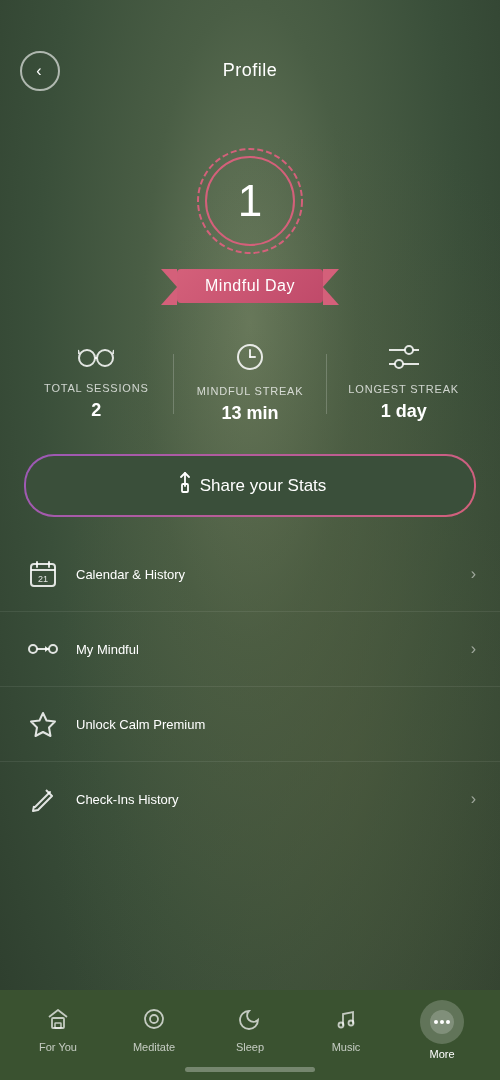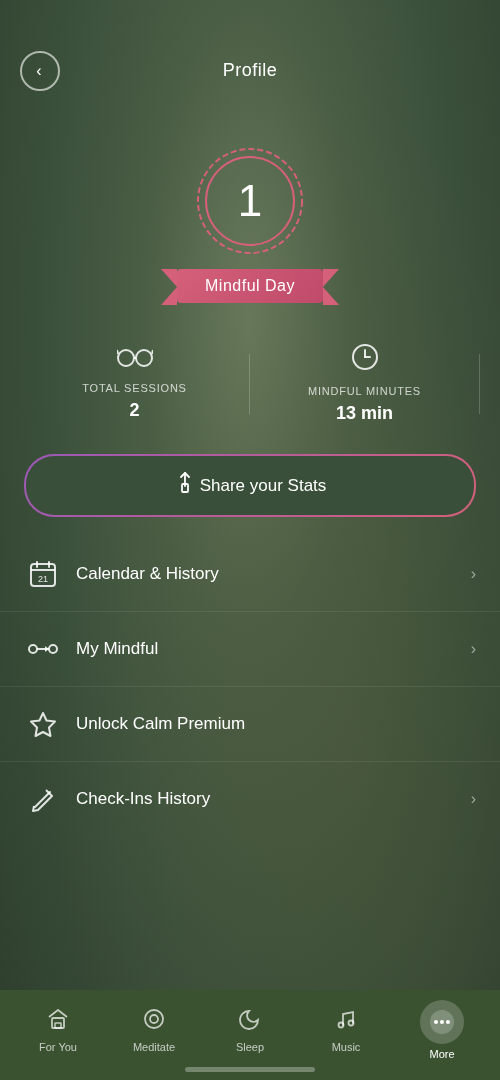--- a/index.html
+++ b/index.html
@@ -215,21 +215,21 @@
       align-items: center;
       justify-content: center;
       color: rgba(255,255,255,0.85);
       font-size: 22px;
       flex-shrink: 0;
     }
 
     .menu-text {
       flex: 1;
       color: white;
-      font-size: 17px;
+      font-size: 13px;
       font-weight: 400;
     }
 
     .menu-chevron {
       color: rgba(255,255,255,0.5);
       font-size: 16px;
     }
 
     
     .bottom-nav {
@@ -333,26 +333,38 @@
     <div class="stat-divider"></div>
 
     <div class="stat-item">
       <div class="stat-icon">
         <svg width="28" height="28" viewBox="0 0 28 28" fill="none">
           <circle cx="14" cy="14" r="12" stroke="rgba(255,255,255,0.85)" stroke-width="2"></circle>
           <line x1="14" y1="7" x2="14" y2="14" stroke="rgba(255,255,255,0.85)" stroke-width="2" stroke-linecap="round"></line>
           <line x1="14" y1="14" x2="19" y2="14" stroke="rgba(255,255,255,0.85)" stroke-width="2" stroke-linecap="round"></line>
         </svg>
       </div>
-      <span class="stat-label">MINDFUL MINUTES</span>
+      <span class="stat-label">MINDFUL STREAK</span>
       <span class="stat-value">13 min</span>
     </div>
 
     <div class="stat-divider"></div>
 
+    <div class="stat-item">
+      <div class="stat-icon">
+        <svg width="34" height="24" viewBox="0 0 34 24" fill="none">
+          <line x1="2" y1="5" x2="32" y2="5" stroke="rgba(255,255,255,0.85)" stroke-width="2"></line>
+          <circle cx="22" cy="5" r="4" fill="#3a4f3a" stroke="rgba(255,255,255,0.85)" stroke-width="2"></circle>
+          <line x1="2" y1="19" x2="32" y2="19" stroke="rgba(255,255,255,0.85)" stroke-width="2"></line>
+          <circle cx="12" cy="19" r="4" fill="#3a4f3a" stroke="rgba(255,255,255,0.85)" stroke-width="2"></circle>
+        </svg>
+      </div>
+      <span class="stat-label">LONGEST STREAK</span>
+      <span class="stat-value">1 day</span>
+    </div>
 
   </div>
 
   <div class="share-btn">
     <span class="share-icon">
       <svg width="22" height="22" viewBox="0 0 22 22" fill="none">
         <rect x="8" y="12" width="6" height="8" rx="1" stroke="white" stroke-width="1.8"></rect>
         <line x1="11" y1="1" x2="11" y2="14" stroke="white" stroke-width="1.8" stroke-linecap="round"></line>
         <polyline points="7,5 11,1 15,5" stroke="white" stroke-width="1.8" stroke-linecap="round" stroke-linejoin="round" fill="none"></polyline>
       </svg>

